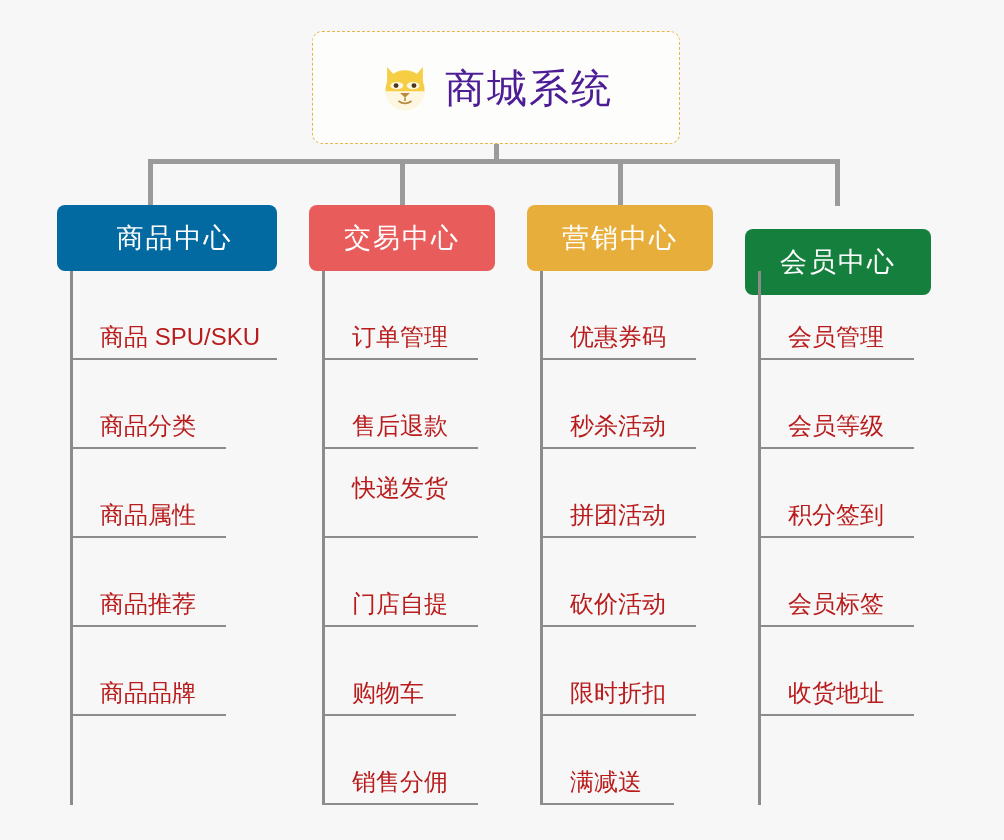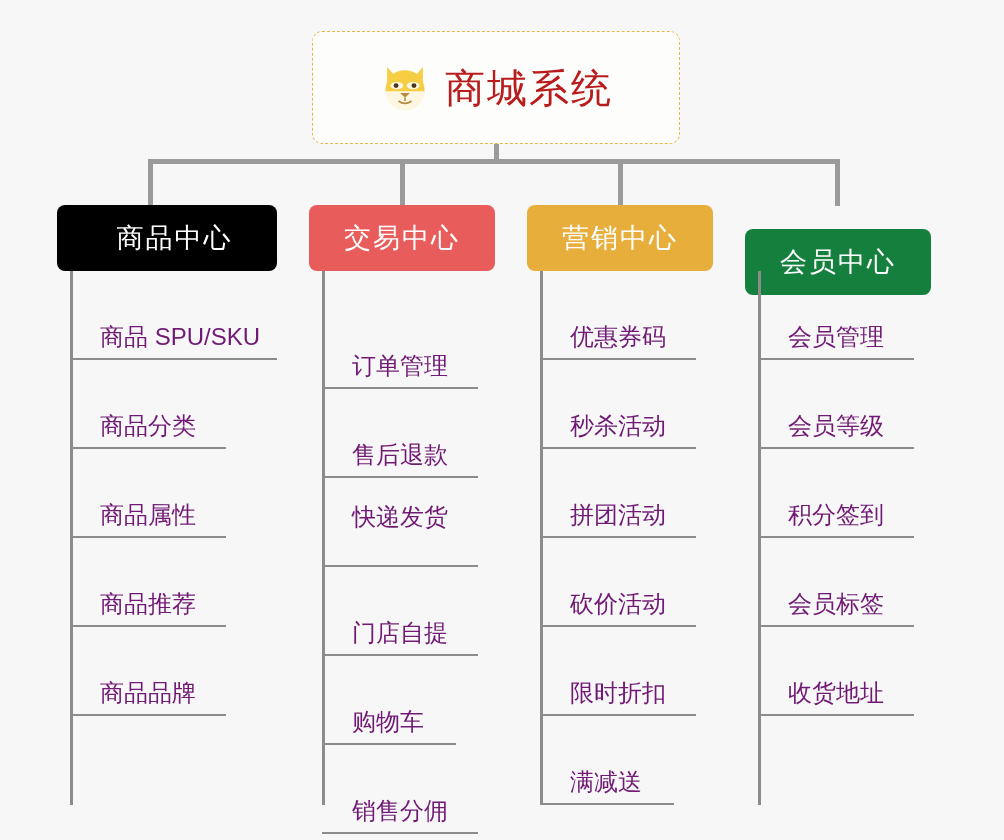--- a/index.html
+++ b/index.html
@@ -35,21 +35,21 @@
     gap: 14px;
   }
   .root-icon {
     width: 52px;
     height: 52px;
     flex: none;
     display: block;
   }
   .root-title {
     font-size: 40px;
-    color: #b91c1c;
+    color: #4c1d95;
     letter-spacing: 2px;
     line-height: 1;
     white-space: nowrap;
   }
 
   
   .trunk-vert {
     position: absolute;
     left: 494px;
     top: 144px;
@@ -108,21 +108,21 @@
   }
   .leaf {
     position: relative;
     height: 89px;
     display: flex;
     align-items: flex-end;
     border-bottom: 2px solid #8c8c8c;
   }
   .leaf-label {
     font-size: 24px;
-    color: #701a75;
+    color: #b91c1c;
     line-height: 1;
     padding: 0 0 9px 30px;
     white-space: nowrap;
   }
 </style>
 </head>
 <body>
 
 <div class="canvas">
 
@@ -144,21 +144,21 @@
   </div>
 
   <div class="trunk-vert"></div>
   <div class="bus-horiz"></div>
   <div class="bus-drop" style="left:148px;"></div>
   <div class="bus-drop" style="left:400px;"></div>
   <div class="bus-drop" style="left:618px;"></div>
   <div class="bus-drop" style="left:835px;"></div>
 
   <div class="column" style="left:57px;">
-    <div class="cat-box" style="background:#000000;padding-left:15px;">
+    <div class="cat-box" style="background:#0369a1;padding-left:15px;">
       <span>商品中心</span>
     </div>
     <div class="spine" style="height:534px;"></div>
     <div class="items">
       <div class="leaf" style="width:207px;">
           <span class="leaf-label">商品 SPU/SKU</span>
         </div>
       <div class="leaf" style="width:156px;">
           <span class="leaf-label">商品分类</span>
         </div>
@@ -173,21 +173,21 @@
         </div>
     </div>
   </div>
 
   <div class="column" style="left:309px;">
     <div class="cat-box" style="background:#e85c5c; width:186px;text-align:right;">
       <span>交易中心</span>
     </div>
     <div class="spine" style="height:534px;"></div>
     <div class="items">
-      <div class="leaf" style="width:156px;margin-top:29px;">
+      <div class="leaf" style="width:156px;">
           <span class="leaf-label">订单管理</span>
         </div>
       <div class="leaf" style="width:156px;">
           <span class="leaf-label">售后退款</span>
         </div>
       <div class="leaf" style="width:156px;align-items:center;">
           <span class="leaf-label">快递发货</span>
         </div>
       <div class="leaf" style="width:156px;">
           <span class="leaf-label">门店自提</span>

